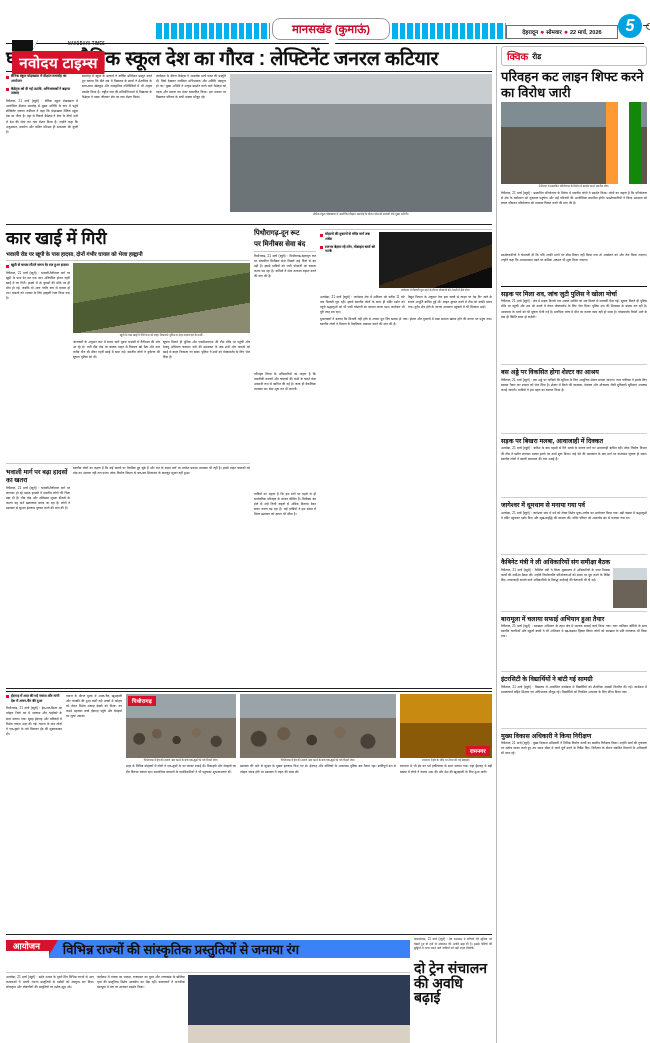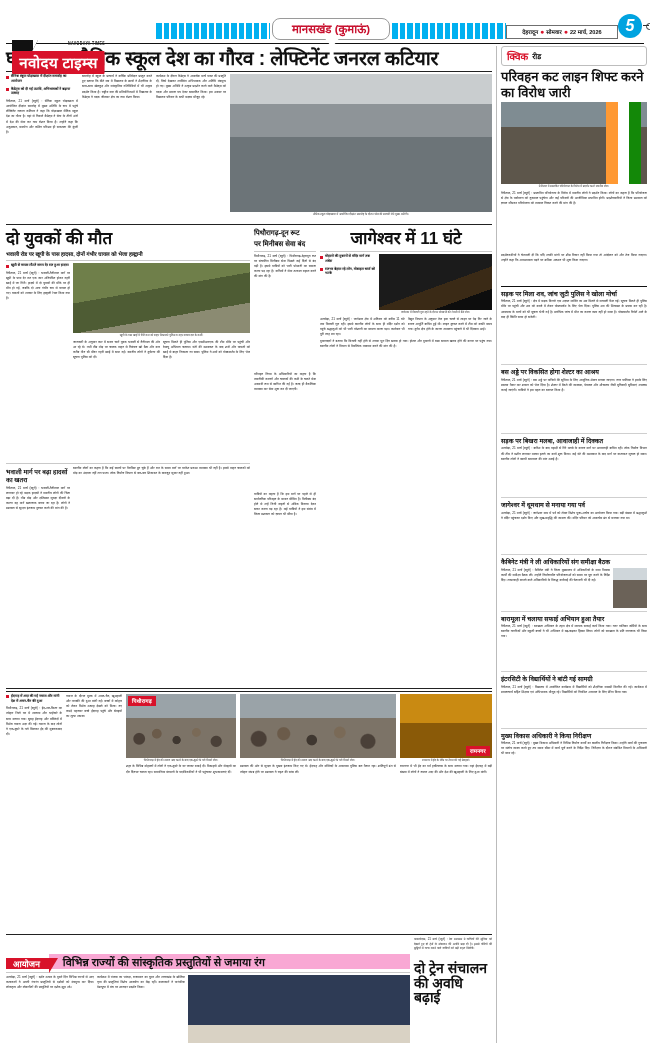--- a/index.html
+++ b/index.html
@@ -62,27 +62,27 @@
 
   .photo{position:relative;overflow:hidden;background:#b9bfc4;}
   .cap{font-size:2.8px;text-align:center;color:#333;padding:1px 0 2px;line-height:1.3;}
 
   
   .chip{display:inline-block;background:#d8122a;color:#fff;font-size:6.2px;font-weight:bold;
      padding:1.5px 5px;letter-spacing:.2px;}
   .chip.sm{font-size:5.4px;padding:1px 4px;}
 
   
-  .banner{display:flex;align-items:flex-end;height:29px;margin:3px 0;}
+  .banner{display:flex;align-items:flex-start;height:29px;margin:3px 0;}
   .banner .tag{background:#d8122a;color:#fff;font-weight:bold;font-size:8.5px;display:flex;
      align-items:center;padding:0 9px 0 7px;position:relative;}
   .banner .tag:after{content:"";position:absolute;right:-9px;top:0;border-top:15px solid #d8122a;
      border-right:9px solid transparent;}
-  .banner .txt{flex:1;background:#f9a8d4;color:#111;font-weight:bold;font-size:11px;display:flex;
-     align-items:center;padding-left:14px;}
+  .banner .txt{flex:1;background:#3b82f6;color:#111;font-weight:bold;font-size:13px;display:flex;
+     align-items:center;padding-left:14px;font-family:Liberation Serif, serif;}
 
   h2.sec{font-size:17px;font-weight:bold;line-height:1.05;margin:3px 0;text-align:center;}
   h2.sec.left{text-align:left;}
   h3.sub{font-size:6.4px;font-weight:bold;line-height:1.25;margin:2px 0;}
   .strapline{font-size:5.4px;font-weight:bold;text-align:center;margin:1px 0 2px;line-height:1.3;}
 
   
   .qr-head{border:1px solid #bdbdbd;border-radius:3px;padding:2px 5px;display:flex;gap:4px;align-items:center;
      margin-bottom:3px;}
   .qr-head .w1{color:#d8122a;font-weight:bold;font-size:10px;}
@@ -178,21 +178,21 @@
           <div class="photo ph-parade" style="height:138px"></div>
           <div class="cap">सैनिक स्कूल घोड़ाखाल में आयोजित दीक्षांत समारोह के दौरान परेड की सलामी लेते मुख्य अतिथि।</div>
         </div>
       </div>
 
       <div class="hr-thin"></div>
 
       <div class="cols mt2">
 
         <div class="col" style="flex:0 0 244px">
-          <h2 class="sec left">दो युवकों की मौत</h2>
+          <h2 class="sec left">कार खाई में गिरी</h2>
           <div class="strapline" style="text-align:left">भवाली रोड पर खूपी के पास हादसा, दोनों गंभीर घायल को भेजा हल्द्वानी</div>
           <div class="hr-hair"></div>
           <div class="flex gap3">
             <div style="flex:0 0 64px">
               <div class="bullet">
                 <span class="sq"></span>
                 <span>खूपी से वापस लौटते समय देर रात हुआ हादसा</span>
               </div>
               <div class="body-text" style="height:190px">नैनीताल, 21 मार्च (ब्यूरो) : भवाली-नैनीताल मार्ग पर खूपी के पास देर रात एक कार अनियंत्रित होकर गहरी खाई में जा गिरी। हादसे में दो युवकों की मौके पर ही मौत हो गई, जबकि दो अन्य गंभीर रूप से घायल हो गए। घायलों को उपचार के लिए हल्द्वानी रेफर किया गया है।</div>
             </div>
@@ -218,21 +218,20 @@
         <div class="col" style="flex:0 0 62px">
           <h3 class="sub" style="font-size:7px">पिथौरागढ़-दून रूट</h3>
           <h3 class="sub" style="font-size:7px">पर मिनीबस सेवा बंद</h3>
           <div class="hr-hair"></div>
           <div class="body-text" style="height:118px">पिथौरागढ़, 21 मार्च (ब्यूरो) : पिथौरागढ़-देहरादून रूट पर संचालित मिनीबस सेवा पिछले कई दिनों से बंद पड़ी है। इससे यात्रियों को भारी परेशानी का सामना करना पड़ रहा है। यात्रियों ने सेवा तत्काल बहाल करने की मांग की है।</div>
           <div class="body-text" style="height:120px">परिवहन निगम के अधिकारियों का कहना है कि तकनीकी कारणों और चालकों की कमी के चलते सेवा अस्थायी रूप से स्थगित की गई है। जल्द ही वैकल्पिक व्यवस्था कर सेवा शुरू कर दी जाएगी।</div>
           <div class="body-text" style="height:110px">यात्रियों का कहना है कि इस मार्ग पर पहले से ही सार्वजनिक परिवहन के साधन सीमित हैं। मिनीबस बंद होने से उन्हें निजी वाहनों से अधिक किराया देकर सफर करना पड़ रहा है। कई यात्रियों ने इस संबंध में जिला प्रशासन को ज्ञापन भी सौंपा है।</div>
         </div>
 
         <div class="col" style="flex:1">
-          <h2 class="sec">जागेश्वर में 11 घंटे</h2>
           <div class="hr-hair"></div>
           <div class="flex gap3">
             <div style="flex:0 0 56px">
               <div class="bullet">
                 <span class="sq"></span>
                 <span>मोहल्ले की दुकानों से मंदिर मार्ग तक अंधेरा</span>
               </div>
               <div class="bullet">
                 <span class="sq"></span>
                 <span>रातभर बेहाल रहे लोग, मोबाइल चार्ज को भटके</span>

